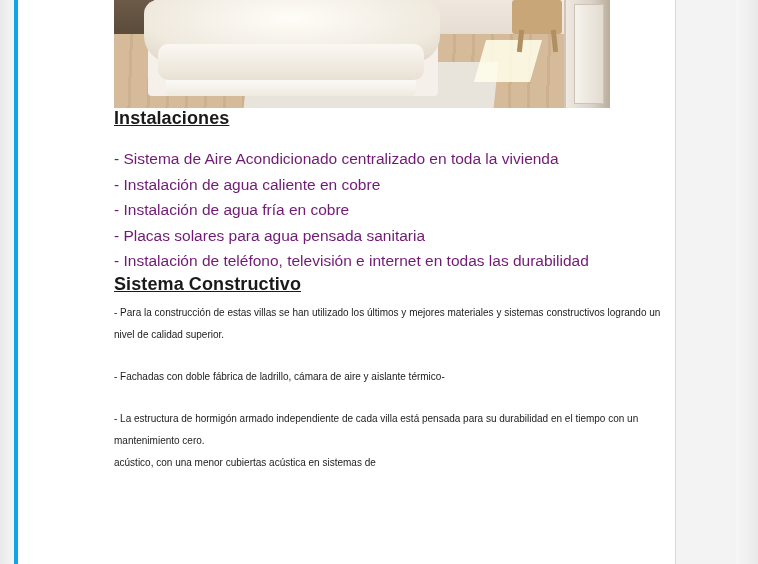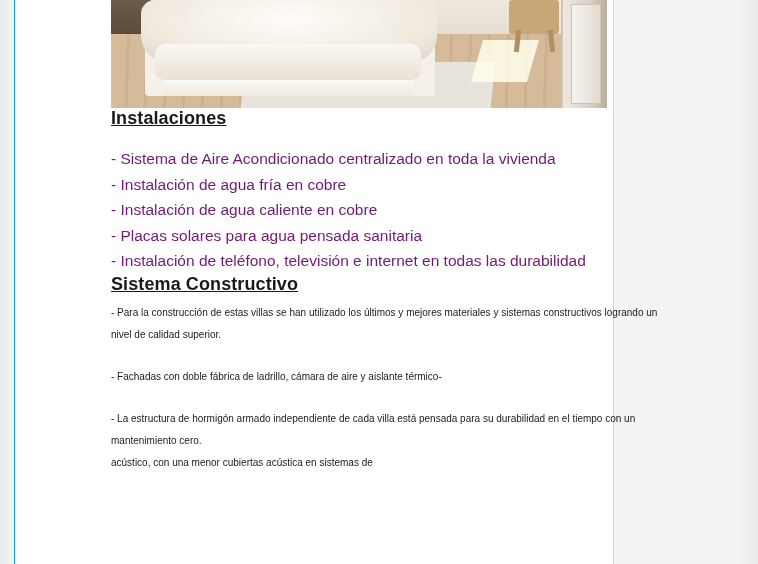--- a/index.html
+++ b/index.html
@@ -17,24 +17,24 @@
     position: relative;
     width: 758px;
     height: 564px;
     background: #f3f3f3;
     overflow: hidden;
   }
   .page {
     position: absolute;
     left: 14px;
     top: 0;
-    width: 600px;
+    width: 662px;
     height: 564px;
     background: #ffffff;
-    border-left: 1px solid #0ea5e9;
+    border-left: 4px solid #0ea5e9;
     border-right: 1px solid #d8d8d8;
     box-sizing: border-box;
   }
   .content {
     position: absolute;
     left: 96px;
     top: 0;
     width: 550px;
   }
   
@@ -185,22 +185,22 @@
         <div class="duvet2"></div>
         <div class="doorR">
           <div class="doorR-panel"></div>
         </div>
       </div>
 
       <h2 class="heading sp-heading-1">Instalaciones</h2>
 
       <div class="sp-list">
         <div class="bullet">- Sistema de Aire Acondicionado centralizado en toda la vivienda</div>
+        <div class="bullet">- Instalación de agua caliente en cobre</div>
         <div class="bullet">- Instalación de agua fría en cobre</div>
-        <div class="bullet">- Instalación de agua caliente en cobre</div>
         <div class="bullet">- Placas solares para agua pensada sanitaria</div>
         <div class="bullet">- Instalación de teléfono, televisión e internet en todas las durabilidad</div>
       </div>
 
       <h2 class="heading sp-heading-2">Sistema Constructivo</h2>
 
       <p class="para sp-para">- Para la construcción de estas villas se han utilizado los últimos y mejores materiales y sistemas constructivos logrando un nivel de calidad superior.</p>
       <p class="para sp-para-gap">- Fachadas con doble fábrica de ladrillo, cámara de aire y aislante térmico-</p>
       <p class="para sp-para-gap">- La estructura de hormigón armado independiente de cada villa está pensada para su durabilidad en el tiempo con un mantenimiento cero.</p>
       <div class="clipped">

